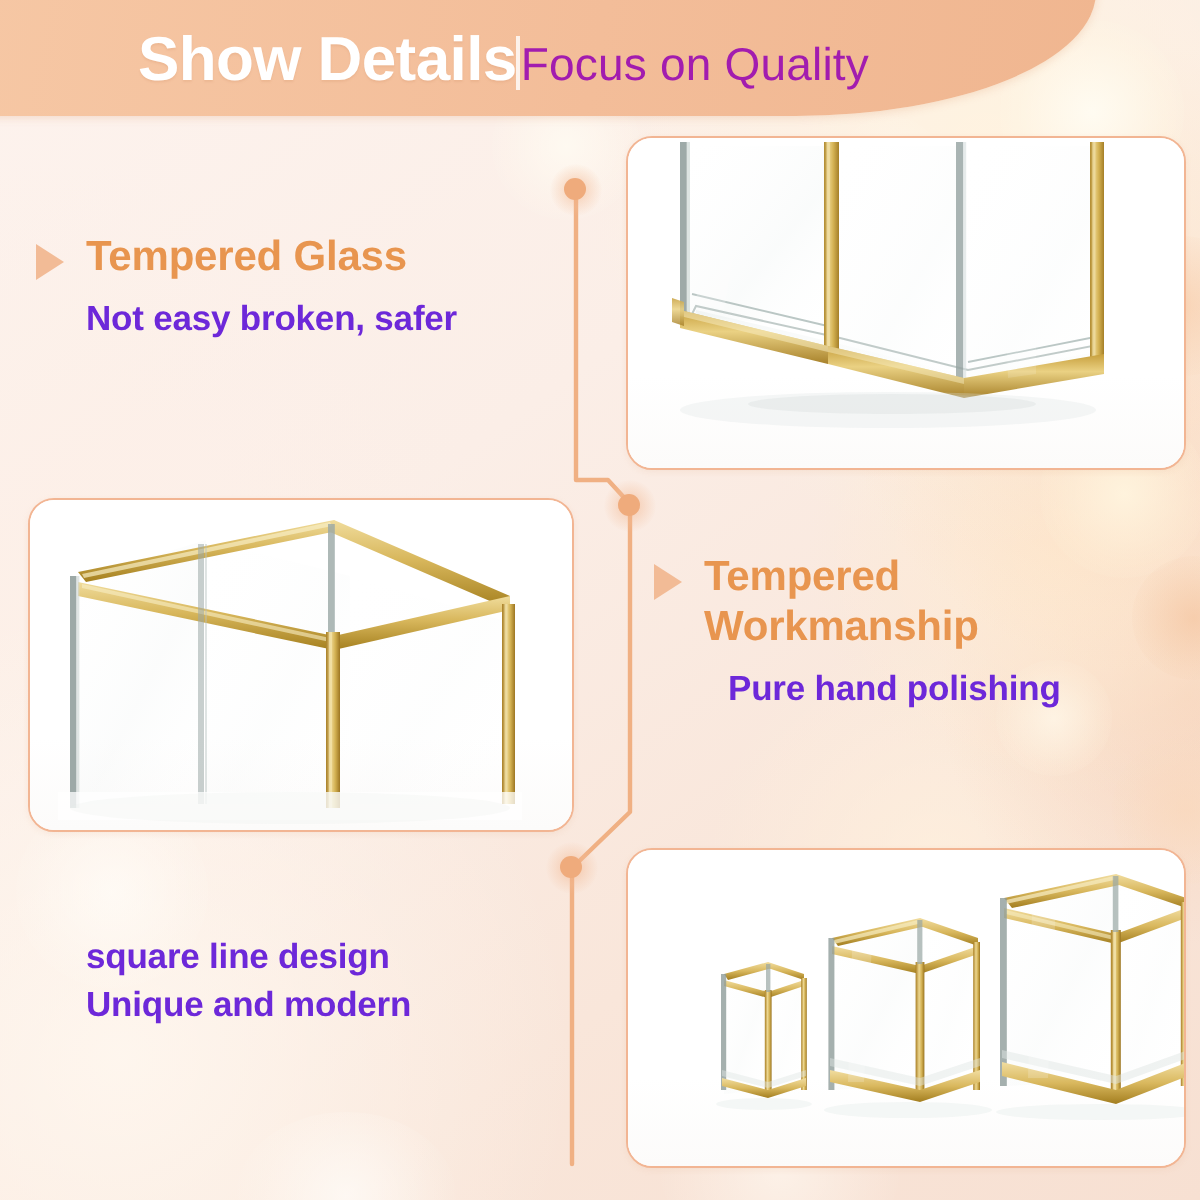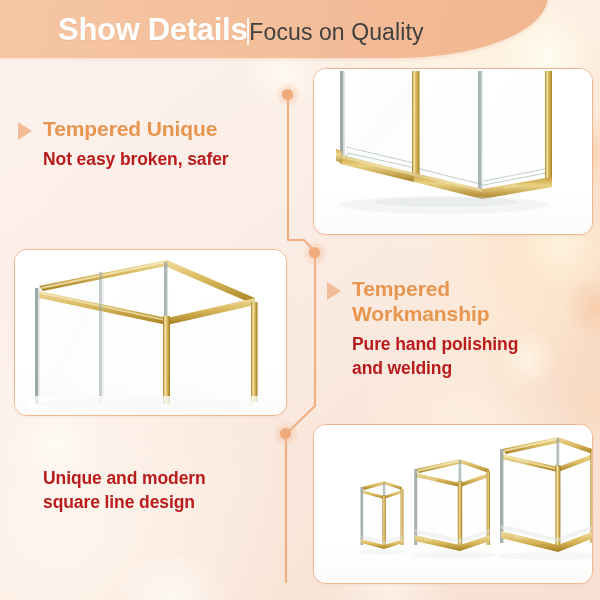--- a/index.html
+++ b/index.html
@@ -47,21 +47,21 @@
     left: -8px;
     top: -6px;
     width: 556px;
     height: 64px;
     background: linear-gradient(100deg, #f6c7a4 0%, #f3bd99 55%, #f0b690 100%);
     border-bottom-right-radius: 150px 62px;
     box-shadow: 0 1px 4px rgba(225,165,125,0.30);
   }
   .header-inner {
     position: absolute;
-    left: 58px;
+    left: 69px;
     top: 8px;
     display: flex;
     align-items: baseline;
     height: 44px;
   }
   .title-main {
     font-size: 31px;
     font-weight: bold;
     color: #ffffff;
     letter-spacing: -0.3px;
@@ -71,21 +71,21 @@
   .title-divider {
     width: 2px;
     height: 27px;
     background: rgba(255,255,255,0.80);
     align-self: center;
     margin-top: 2px;
   }
   .title-sub {
     font-size: 23px;
     font-weight: normal;
-    color: #404040;
+    color: #a21caf;
     line-height: 44px;
     letter-spacing: 0.1px;
   }
 
   
   .spine {
     position: absolute;
     left: 0;
     top: 0;
     width: 600px;
@@ -144,27 +144,27 @@
   .feature-title {
     font-size: 21px;
     font-weight: bold;
     color: #e8954f;
     line-height: 25px;
     letter-spacing: -0.1px;
   }
   .feature-body {
     font-size: 17.5px;
     font-weight: bold;
-    color: #b91c1c;
+    color: #6d28d9;
     line-height: 24px;
     letter-spacing: -0.1px;
     margin-top: 6px;
   }
   .indent-1 { margin-left: 25px; }
-  .indent-2 { margin-left: 25px; }
+  .indent-2 { margin-left: 37px; }
   .indent-3 { margin-left: 25px; }
 
   
   svg { display: block; }
 </style>
 </head>
 <body>
 
 <div id="stage">
 
@@ -426,41 +426,40 @@
           <ellipse cx="236" cy="131" rx="52" ry="4" fill="#e3eae8" opacity="0.35"></ellipse>
           <polygon points="202,30 214,27 210,114 200,114" fill="#ffffff" opacity="0.18"></polygon>
         </g>
       </svg>
     </div>
   </div>
 
   <div class="feature" style="left:18px; top:116px; width:250px;">
     <div class="feature-head">
       <span class="bullet-tri"></span>
-      <span class="feature-title">Tempered Unique</span>
+      <span class="feature-title">Tempered Glass</span>
     </div>
     <div class="feature-body indent-1">
       <div>Not easy broken, safer</div>
     </div>
   </div>
 
   <div class="feature" style="left:327px; top:276px; width:255px;">
     <div class="feature-head">
       <span class="bullet-tri"></span>
       <span class="feature-title">
         <span style="display:block">Tempered</span>
         <span style="display:block">Workmanship</span>
       </span>
     </div>
     <div class="feature-body indent-2">
       <div>Pure hand polishing</div>
-      <div>and welding</div>
     </div>
   </div>
 
   <div class="feature" style="left:18px; top:460px; width:250px;">
     <div class="feature-body indent-3">
+      <div>square line design</div>
       <div>Unique and modern</div>
-      <div>square line design</div>
     </div>
   </div>
 
 </div>
 
 </body></html>

